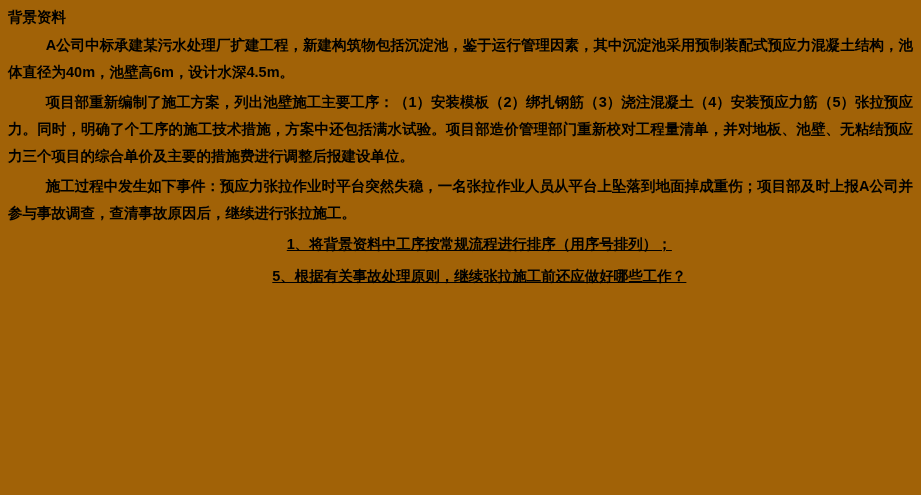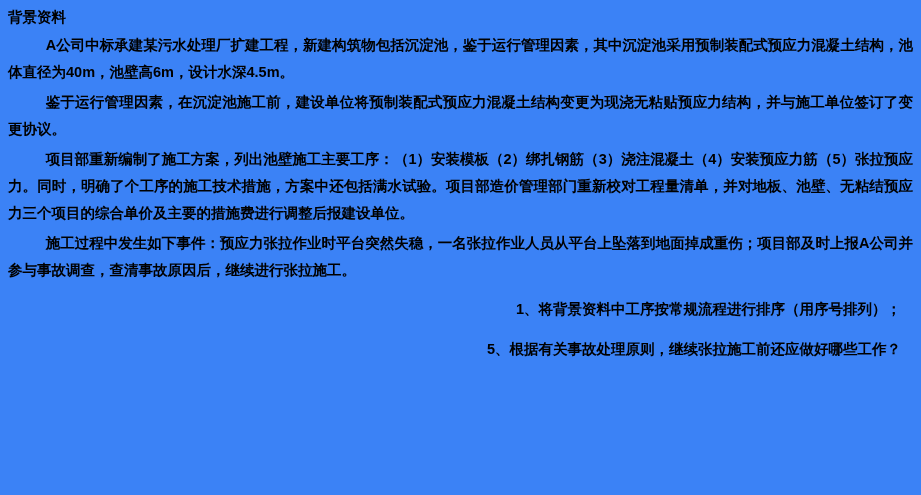--- a/index.html
+++ b/index.html
@@ -5,21 +5,21 @@
   html, body {
     margin: 0;
     padding: 0;
     background: #ffffff;
   }
   .page {
     width: 921px;
     height: 495px;
     box-sizing: border-box;
     padding: 4px 8px 0 8px;
-    background: #3b82f6;
+    background: #a16207;
     color: #000000;
     font-family: "Liberation Sans", "DejaVu Sans", sans-serif;
     font-size: 14.5px;
     font-weight: 600;
     line-height: 27px;
     overflow: hidden;
   }
   .doc-title {
     margin: 0 0 1px 0;
     text-indent: 0;
@@ -27,36 +27,36 @@
   .para {
     margin: 0 0 3px 0;
     text-indent: 2.6em;
     text-align: justify;
   }
   .questions-title {
     margin: 10px 0 2px 0;
     text-indent: 0;
   }
   .question {
-    margin: 12px;
+    margin: 4px;
     text-indent: 2.6em;
-    text-align: right;
+    text-align: center;
     line-height: 27.5px;
+    text-decoration: underline;
   }
 </style>
 </head>
 <body>
 
 <div class="page">
 
   <p class="doc-title">背景资料</p>
 
   <p class="para">A公司中标承建某污水处理厂扩建工程，新建构筑物包括沉淀池，鉴于运行管理因素，其中沉淀池采用预制装配式预应力混凝土结构，池体直径为40m，池壁高6m，设计水深4.5m。</p>
 
-  <p class="para">鉴于运行管理因素，在沉淀池施工前，建设单位将预制装配式预应力混凝土结构变更为现浇无粘贴预应力结构，并与施工单位签订了变更协议。</p>
 
   <p class="para">项目部重新编制了施工方案，列出池壁施工主要工序：（1）安装模板（2）绑扎钢筋（3）浇注混凝土（4）安装预应力筋（5）张拉预应力。同时，明确了个工序的施工技术措施，方案中还包括满水试验。项目部造价管理部门重新校对工程量清单，并对地板、池壁、无粘结预应力三个项目的综合单价及主要的措施费进行调整后报建设单位。</p>
 
 
   <p class="para">施工过程中发生如下事件：预应力张拉作业时平台突然失稳，一名张拉作业人员从平台上坠落到地面掉成重伤；项目部及时上报A公司并参与事故调查，查清事故原因后，继续进行张拉施工。</p>
 
 
   <p class="question">1、将背景资料中工序按常规流程进行排序（用序号排列）；</p>
 
 

